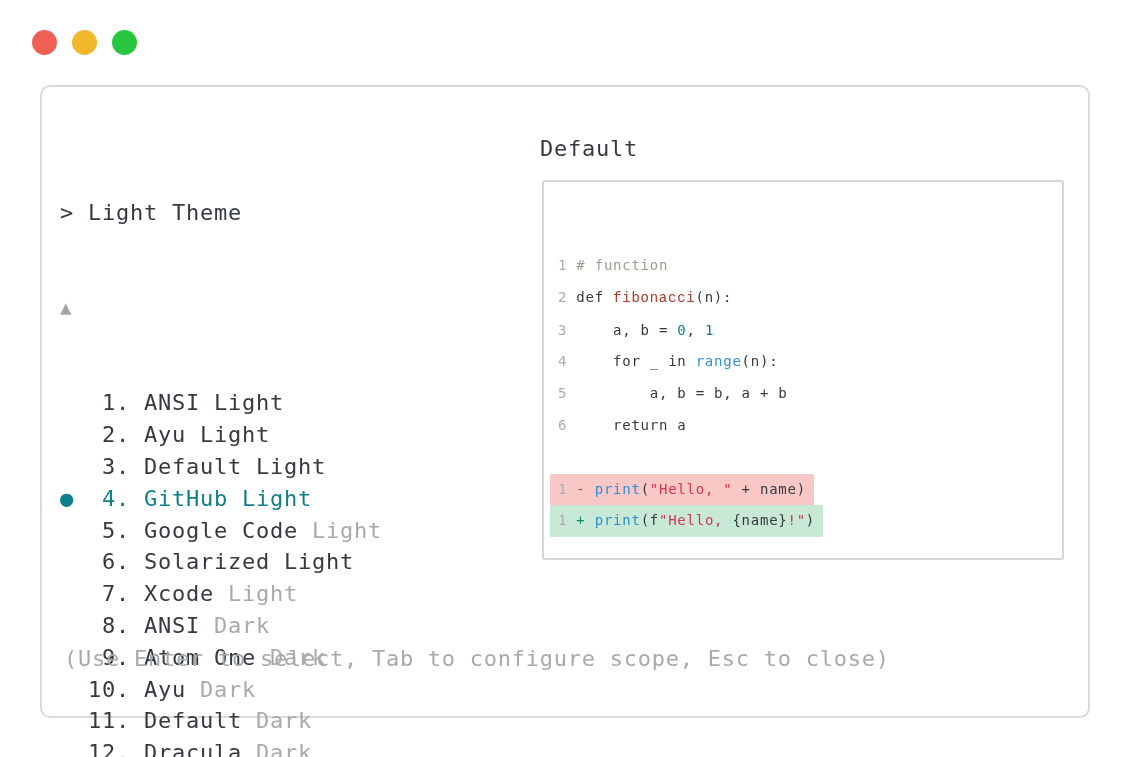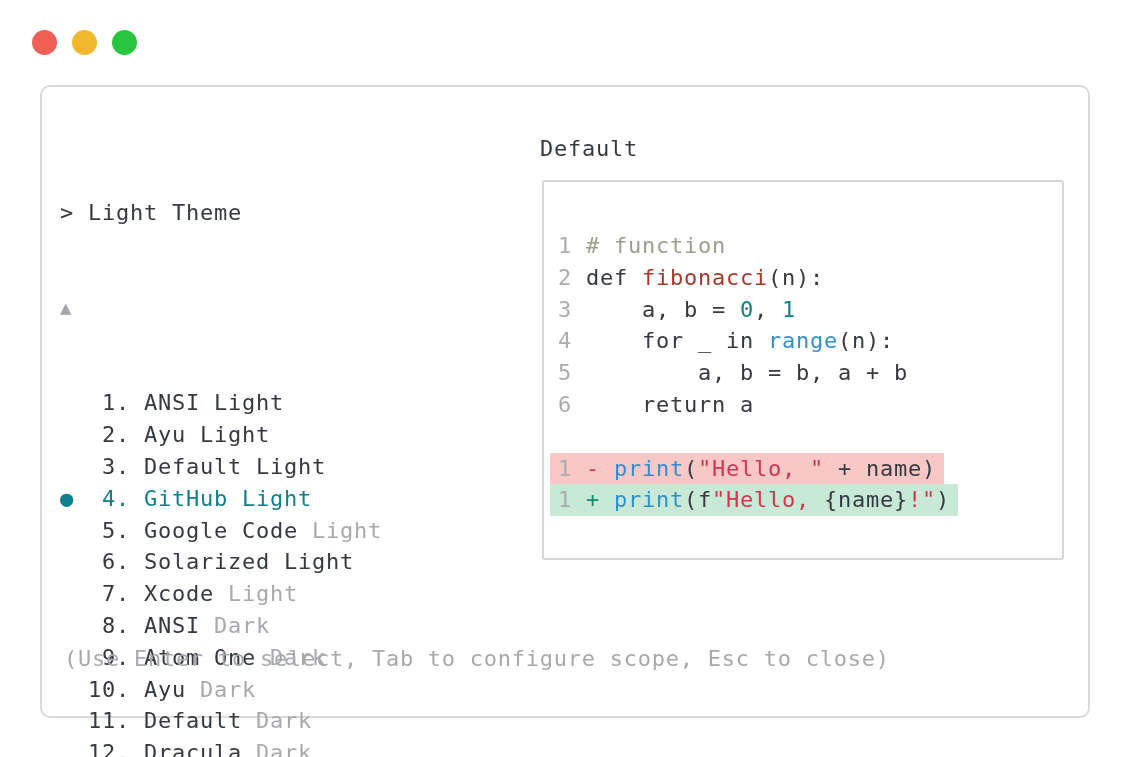--- a/index.html
+++ b/index.html
@@ -19,28 +19,28 @@
   .left-panel{position:absolute;left:18px;top:46px;}
   .row{white-space:pre;}
   .arrow-up{color:var(--arrow-up-gray,#a2a5a8);font-size:19px;}
   .sel{color:var(--teal,#0f7f89);}
   .muted{color:var(--muted,#a6aaad);}
   .help{position:absolute;left:22px;top:556px;color:var(--muted,#a6aaad);white-space:pre;}
   
   .preview-label{position:absolute;left:498px;top:46px;}
   .preview-box{position:absolute;left:500px;top:93px;width:522px;height:380px;
                border:2px solid var(--preview-border,#d6d6d6);border-radius:3px;background:#fff;box-sizing:border-box;}
-  .code{padding:48px 0 0 14px;font-size:22px;letter-spacing:0.75px;line-height:31.8px;white-space:pre;border-radius:8px;}
+  .code{padding:68px 0 0 14px;font-size:14px;letter-spacing:0.75px;line-height:31.8px;white-space:pre;border-radius:8px;}
   .band{display:inline-block;padding:0 8px;margin-left:-8px;border-radius:1px;}
   .band.removed{background:var(--removed-bg,#f8c7c6);}
   .band.added{background:var(--added-bg,#c7e9d5);}
   .ln{color:var(--linenum-gray,#a9adae);}
   .tok-plain{color:var(--ink,#343a40);}
   .tok-comment{color:var(--comment-green,#9aa08d);}
-  .tok-funcname{color:var(--funcname-red,#a6382b);}
+  .tok-funcname{color:var(--funcname-red,#a6382b);font-family:Liberation Mono, monospace;}
   .tok-number{color:var(--number-teal,#0f7f89);}
   .tok-builtin{color:var(--builtin-blue,#3090ce);}
   .tok-string{color:var(--string-red,#d53450);}
   .tok-diff-minus{color:var(--minus-red,#d53450);}
   .tok-diff-plus{color:var(--plus-green,#18876c);}
 </style>
 </head>
 <body>
 
 <div class="stage">

